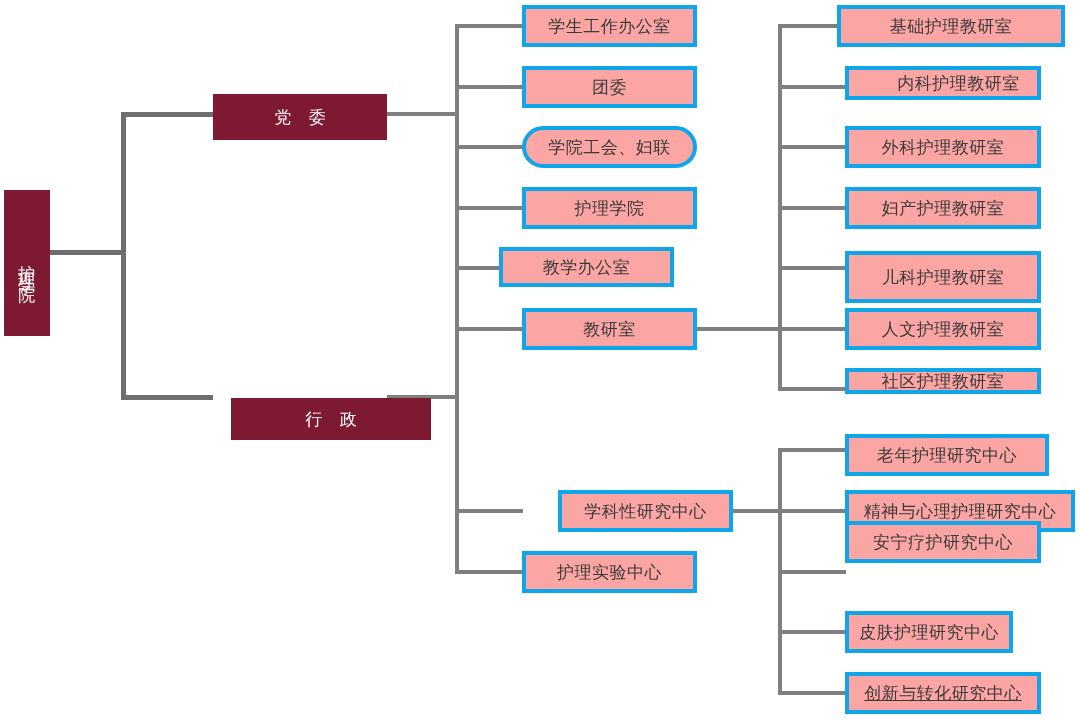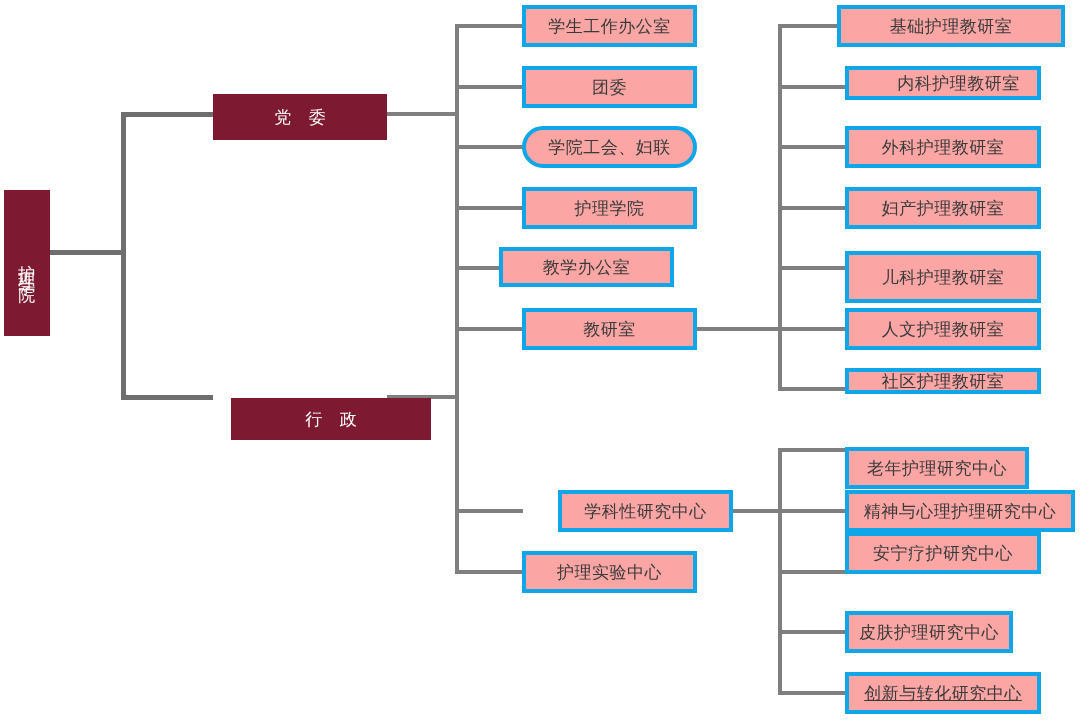--- a/index.html
+++ b/index.html
@@ -121,19 +121,19 @@
   <div class="node plain" style="left:522px; top:551px; width:175px; height:42px;">护理实验中心</div>
 
   <div class="node plain" style="left:837px; top:5px; width:228px; height:42px;">基础护理教研室</div>
   <div class="node plain" style="left:845px; top:66px; width:196px; height:34px;padding-left:31px;">内科护理教研室</div>
   <div class="node plain" style="left:845px; top:126px; width:196px; height:42px;">外科护理教研室</div>
   <div class="node plain" style="left:845px; top:187px; width:196px; height:42px;">妇产护理教研室</div>
   <div class="node plain" style="left:845px; top:251px; width:196px; height:52px;text-align:right;">儿科护理教研室</div>
   <div class="node plain" style="left:845px; top:308px; width:196px; height:42px;">人文护理教研室</div>
   <div class="node plain" style="left:845px; top:368px; width:196px; height:26px;">社区护理教研室</div>
 
-  <div class="node plain" style="left:845px; top:447px; width:184px; height:42px;">老年护理研究中心</div>
+  <div class="node plain" style="left:845px; top:434px; width:204px; height:42px;">老年护理研究中心</div>
   <div class="node plain" style="left:845px; top:490px; width:230px; height:42px;">精神与心理护理研究中心</div>
-  <div class="node plain" style="left:845px; top:532px; width:196px; height:42px;">安宁疗护研究中心</div>
+  <div class="node plain" style="left:845px; top:521px; width:196px; height:42px;">安宁疗护研究中心</div>
   <div class="node plain" style="left:845px; top:611px; width:168px; height:42px;">皮肤护理研究中心</div>
   <div class="node plain" style="left:845px; top:672px; width:196px; height:42px;text-decoration:underline;">创新与转化研究中心</div>
 
 </div>
 
 </body></html>

